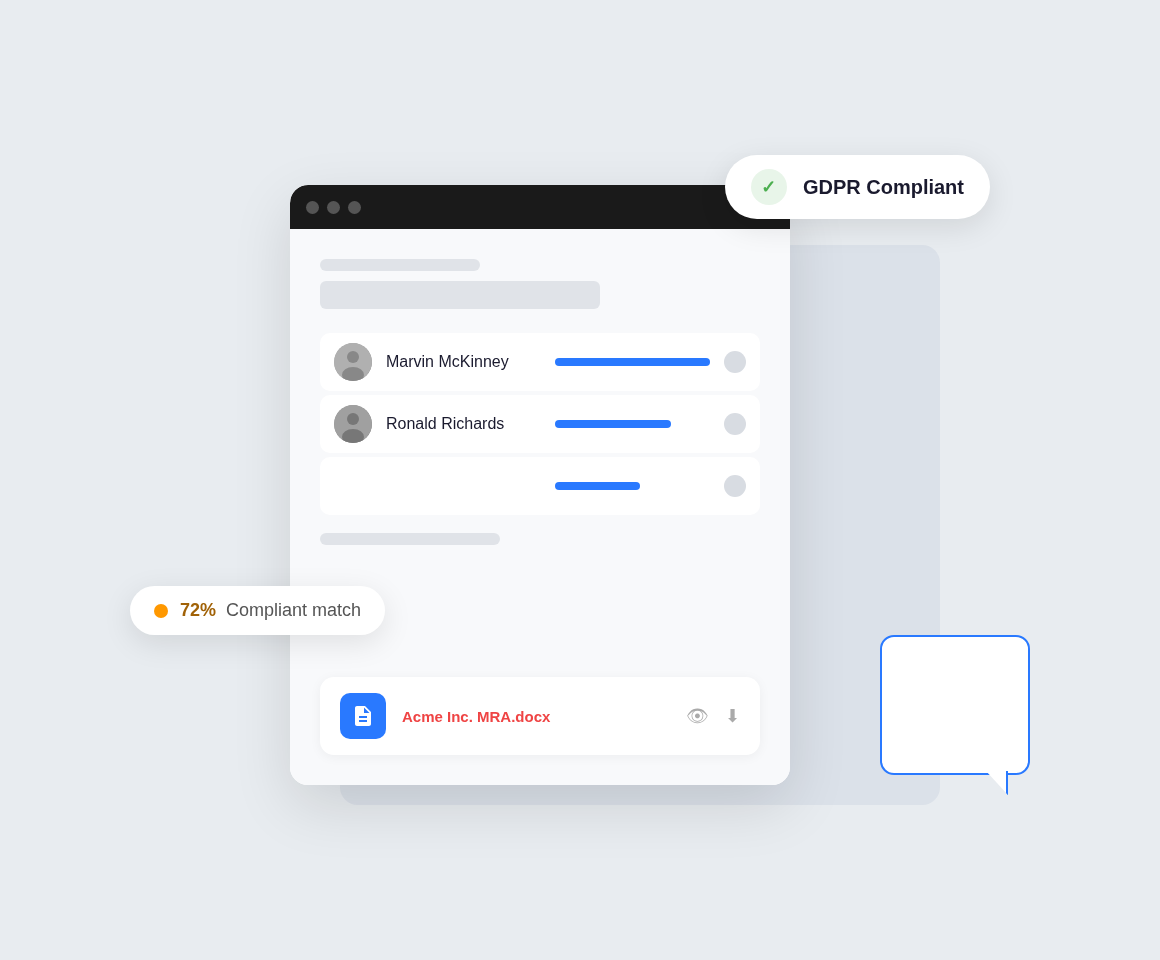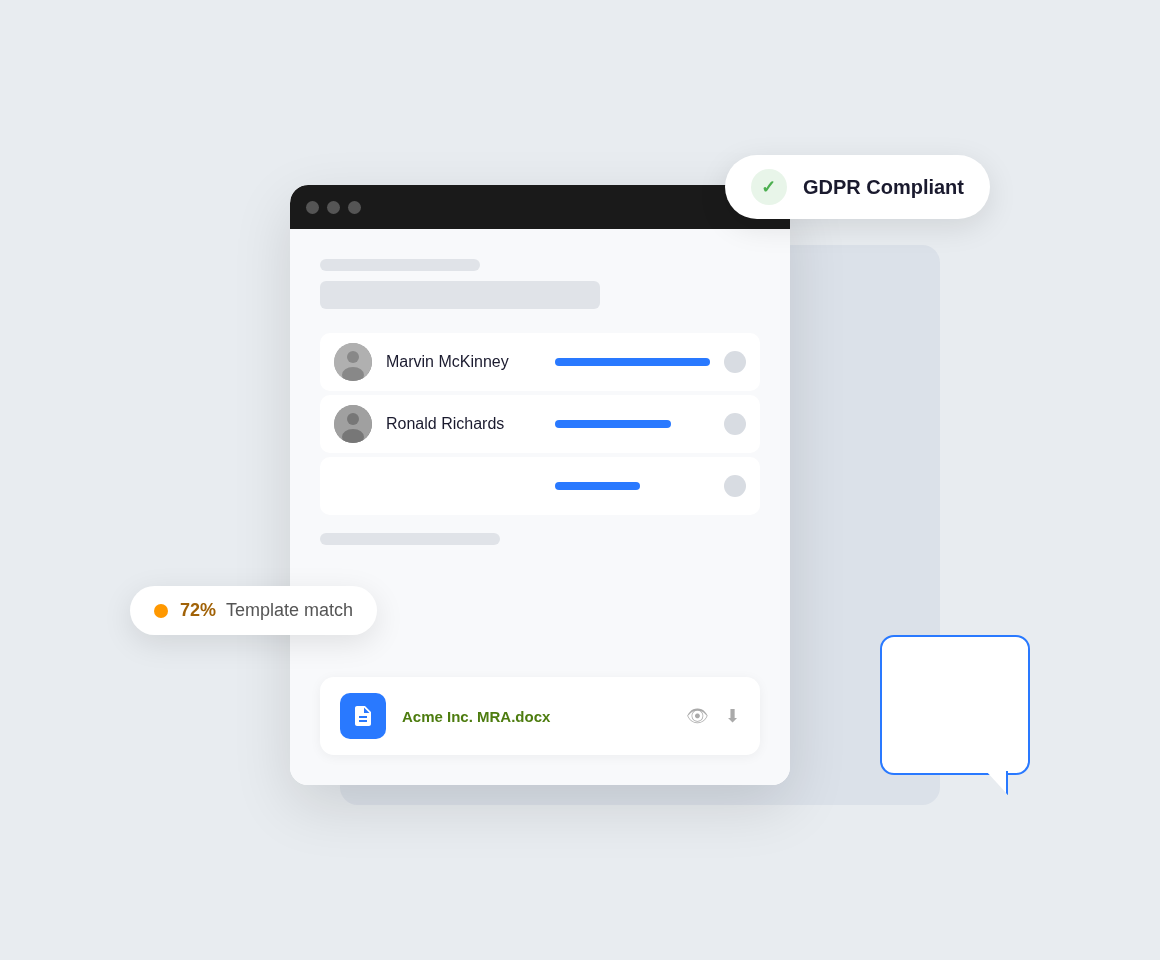--- a/index.html
+++ b/index.html
@@ -208,21 +208,21 @@
       fill: #fff;
     }
 
     .file-info {
       flex: 1;
     }
 
     .file-name {
       font-size: 15px;
       font-weight: 600;
-      color: #4d7c0f;
+      color: #ef4444;
     }
 
     .file-version {
       font-size: 12px;
       color: #999;
       margin-top: 2px;
     }
 
     .file-actions {
       display: flex;
@@ -360,21 +360,21 @@
     <div class="gdpr-check">
       <span class="gdpr-check-icon">✓</span>
     </div>
     <span class="gdpr-text">GDPR Compliant</span>
   </div>
 
   <div class="template-badge">
     <div class="template-dot"></div>
     <span class="template-text">
       <span class="template-pct">72%</span>
-      &nbsp;<span>Template match</span>
+      &nbsp;<span>Compliant match</span>
     </span>
   </div>
 
   <div class="browser-window">
     <div class="browser-titlebar">
       <div class="dot"></div>
       <div class="dot"></div>
       <div class="dot"></div>
     </div>
 

